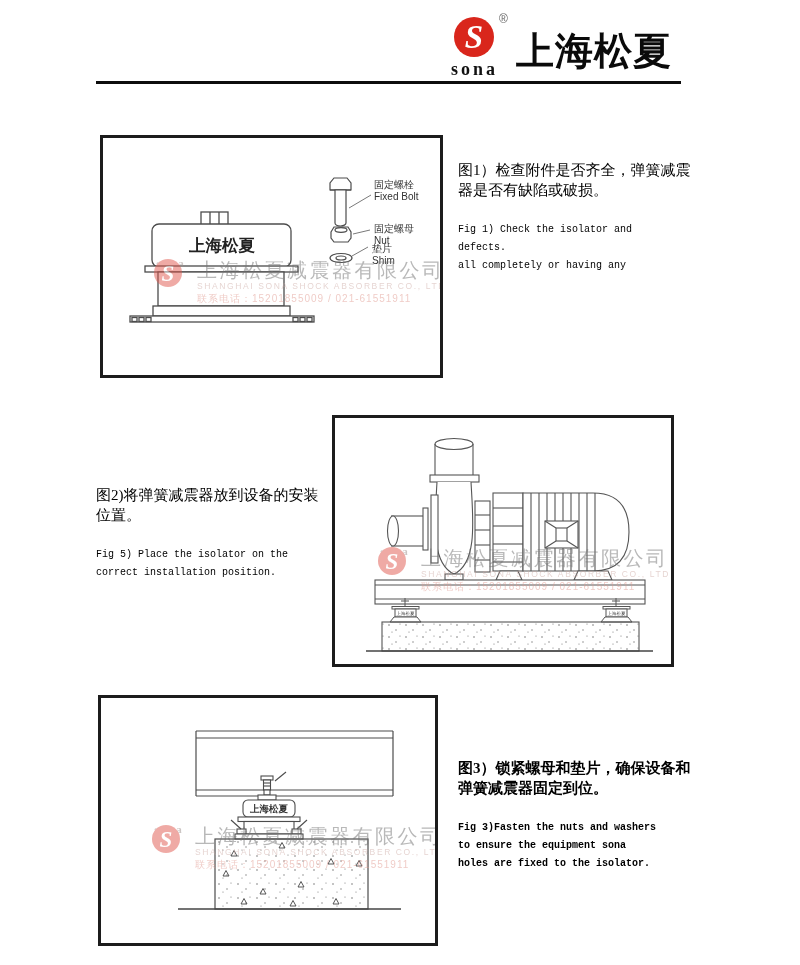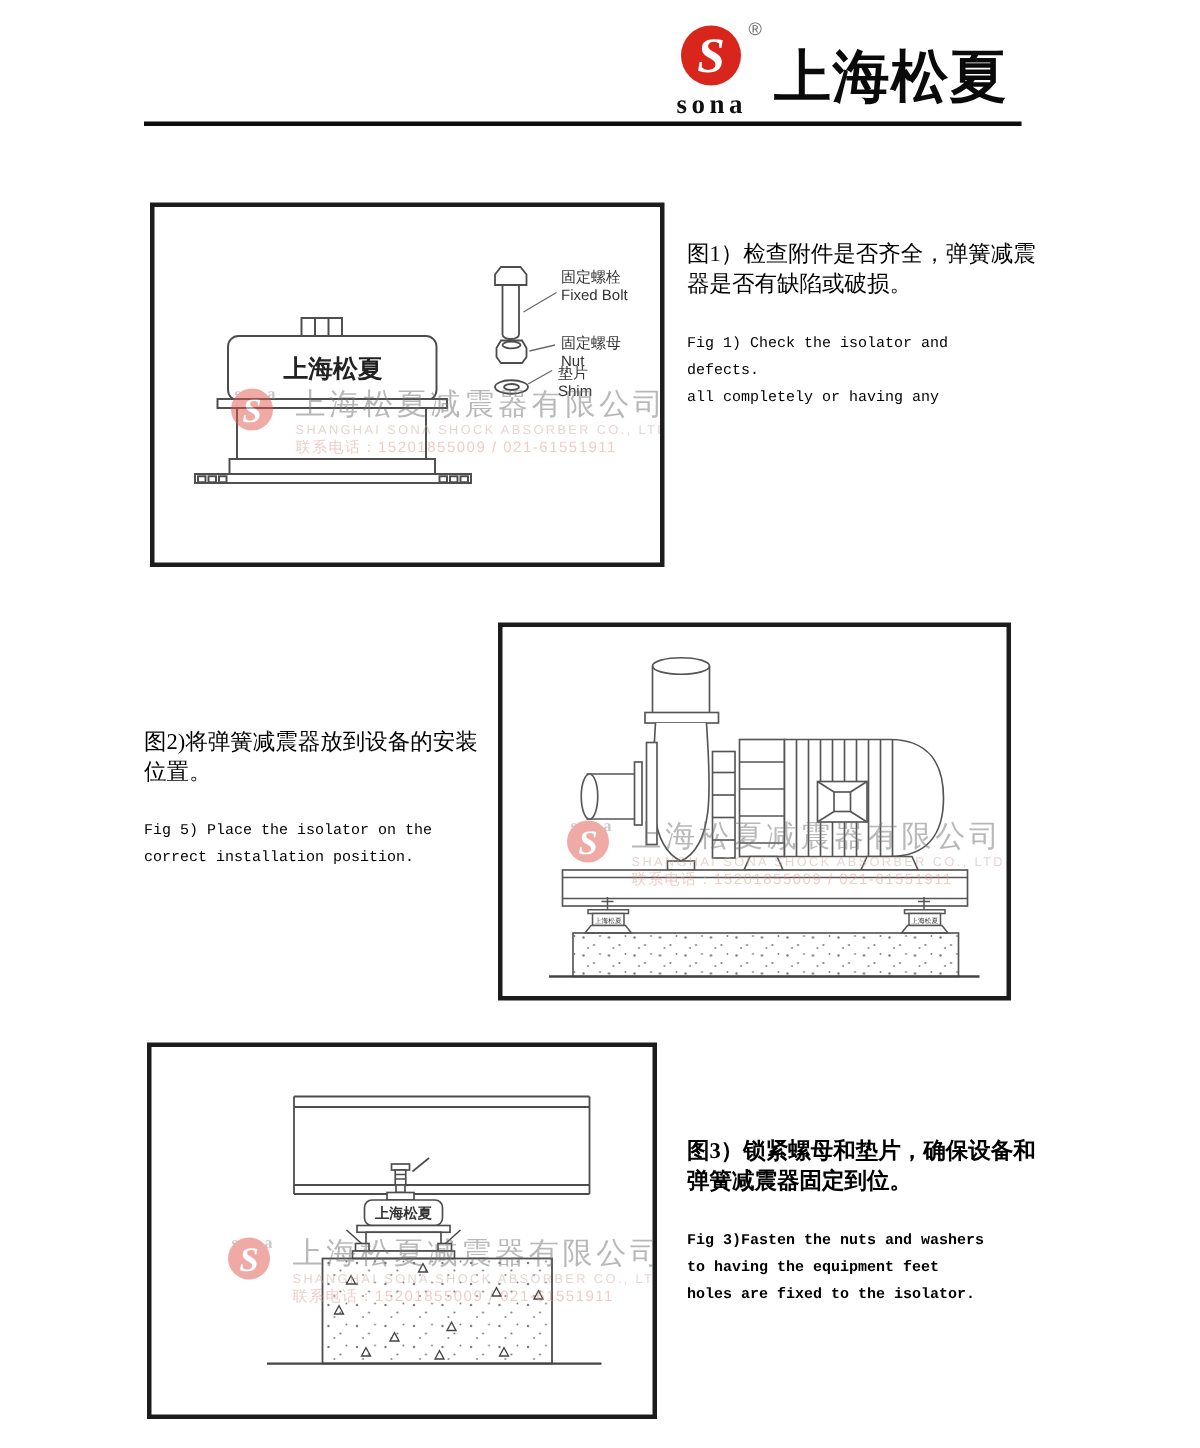--- a/index.html
+++ b/index.html
@@ -308,18 +308,18 @@
     </div>
   </div>
 
   <div class="caption" style="left:458px;top:758px;width:340px;font-weight:bold;">
     <div class="cap-cn">
       <div>图3）锁紧螺母和垫片，确保设备和</div>
       <div>弹簧减震器固定到位。</div>
     </div>
     <div class="cap-en">
       <div>Fig 3)Fasten the nuts and washers</div>
-      <div>to having the equipment feet</div>
+      <div>to ensure the equipment sona</div>
       <div>holes are fixed to the isolator.</div>
     </div>
   </div>
 
 </div>
 
 </body></html>

